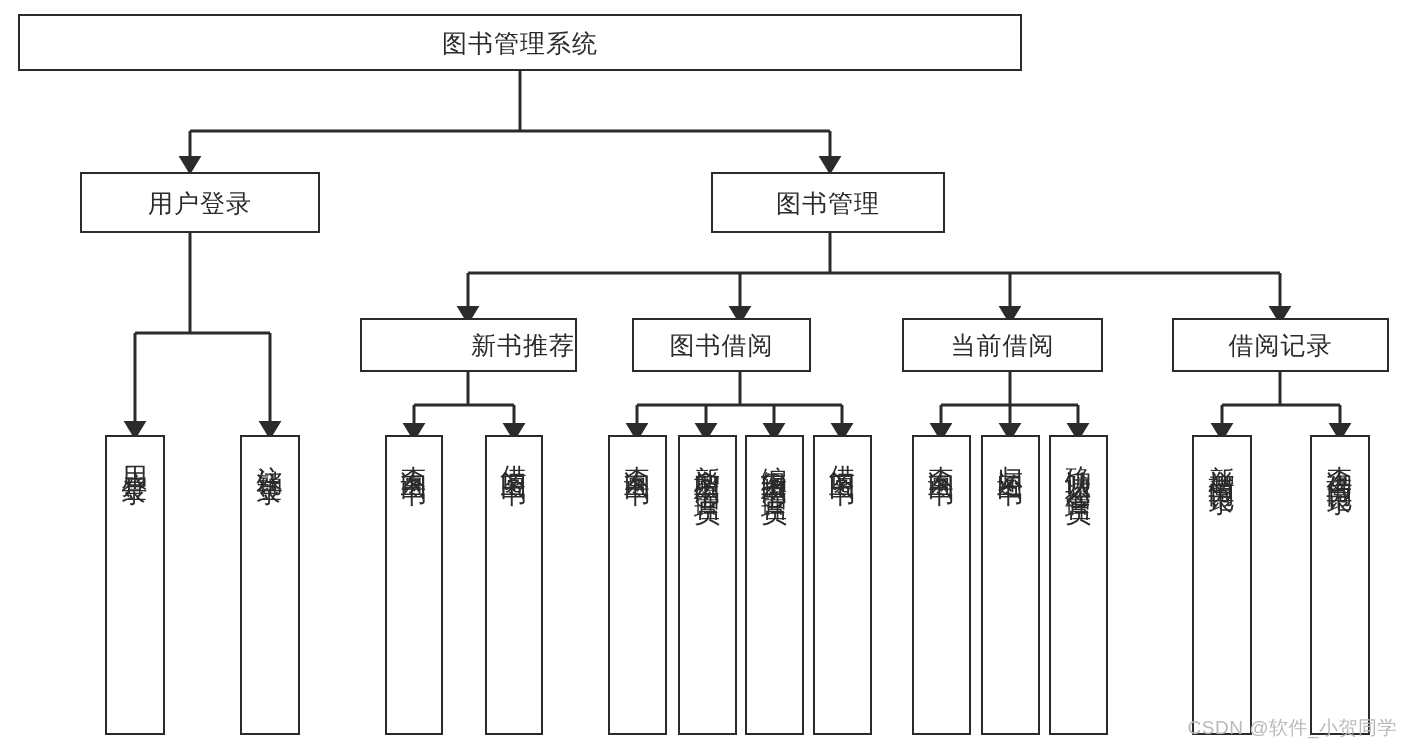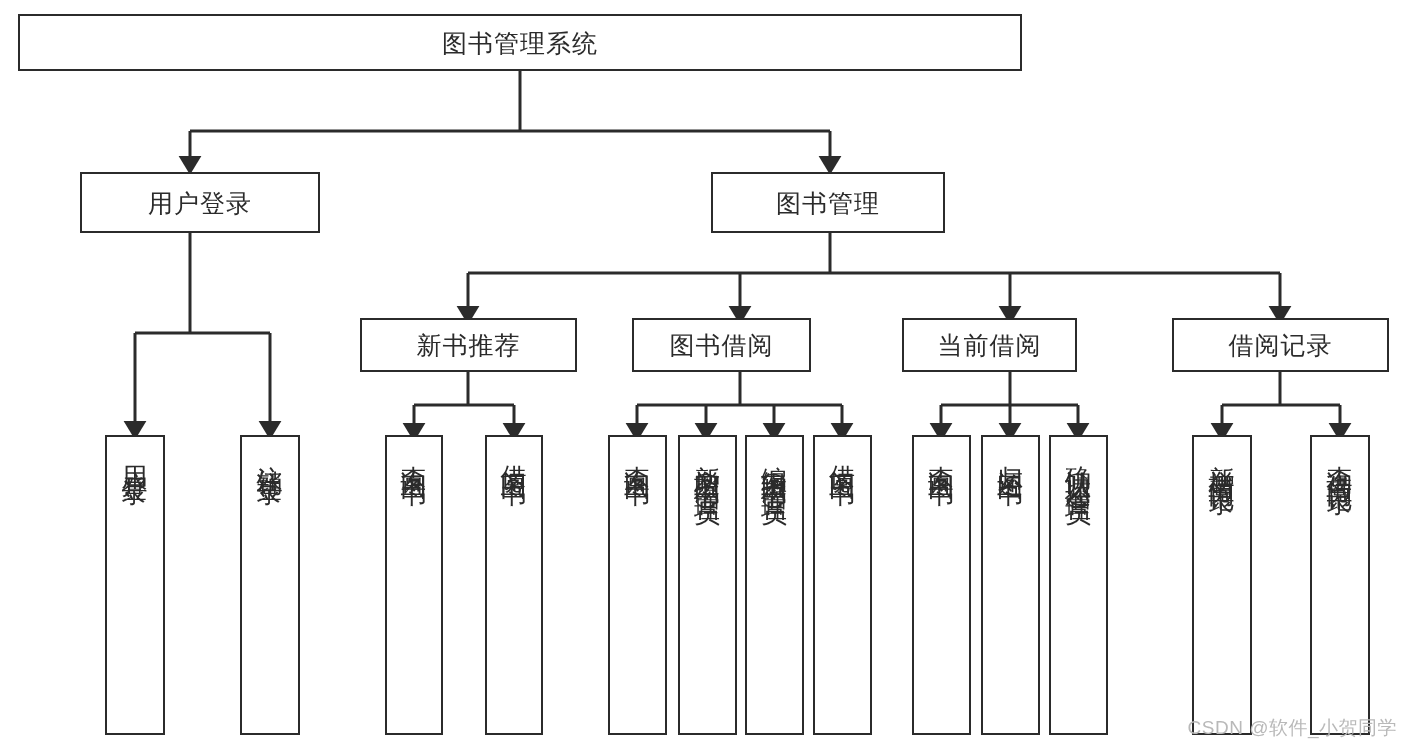--- a/index.html
+++ b/index.html
@@ -136,29 +136,29 @@
   </div>
 
   <div class="node horiz" style="left:80px; top:172px; width:240px; height:61px;">
     <span class="node-label">用户登录</span>
   </div>
 
   <div class="node horiz" style="left:711px; top:172px; width:234px; height:61px;">
     <span class="node-label">图书管理</span>
   </div>
 
-  <div class="node horiz" style="left:360px; top:318px; width:217px; height:54px;">
+  <div class="node horiz" style="left:360px; top:318px; width:217px; height:54px;justify-content:flex-end;">
     <span class="node-label">新书推荐</span>
   </div>
 
   <div class="node horiz" style="left:632px; top:318px; width:179px; height:54px;">
     <span class="node-label">图书借阅</span>
   </div>
 
-  <div class="node horiz" style="left:902px; top:318px; width:175px; height:54px;">
+  <div class="node horiz" style="left:902px; top:318px; width:201px; height:54px;">
     <span class="node-label">当前借阅</span>
   </div>
 
   <div class="node horiz" style="left:1172px; top:318px; width:217px; height:54px;">
     <span class="node-label">借阅记录</span>
   </div>
 
   <div class="node leaf" style="left:105px; top:435px; width:60px; height:300px;">
     <span class="node-label">用户登录</span>
   </div>

